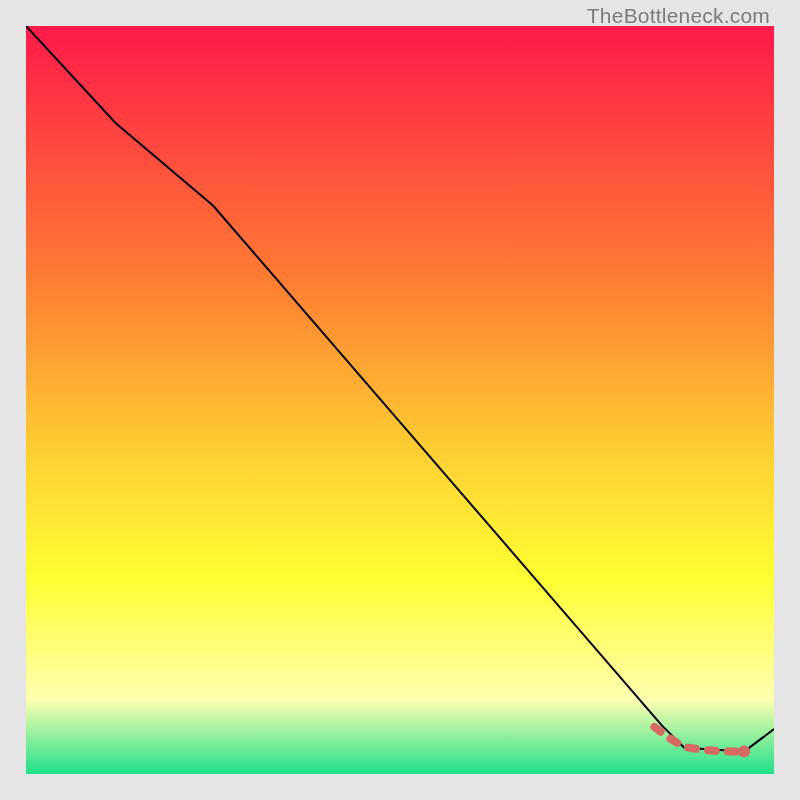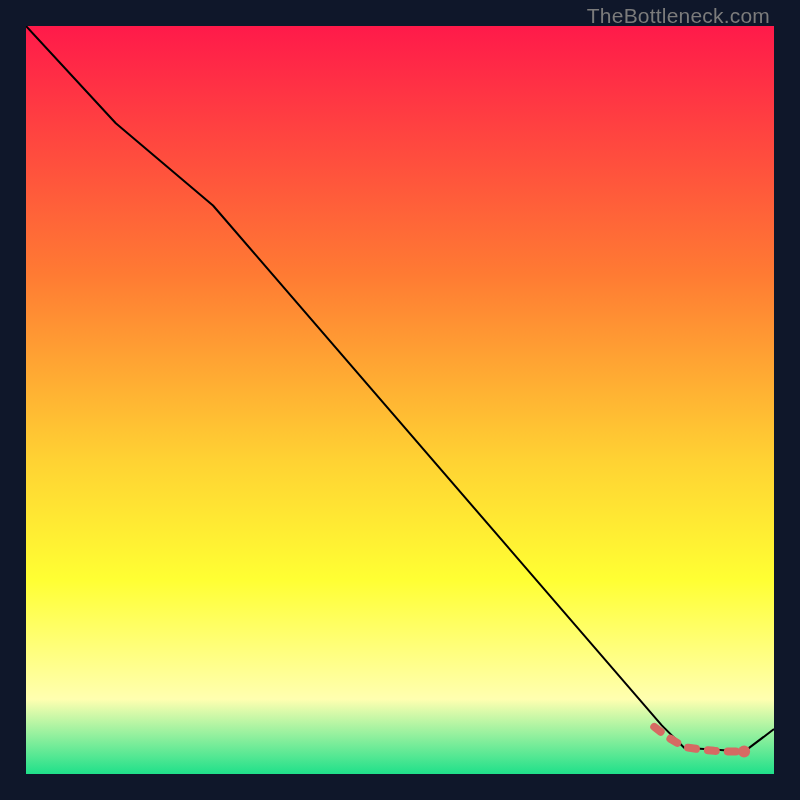--- a/index.html
+++ b/index.html
@@ -8,21 +8,21 @@
     width: 800px;
     height: 800px;
     background: #000;
     overflow: hidden;
     font-family: Arial, Helvetica, sans-serif;
   }
   .stage {
     position: relative;
     width: 800px;
     height: 800px;
-    background: #0f172a;
+    background: #e5e5e5;
   }
   .plot-area {
     position: absolute;
     left: 26px;
     top: 26px;
     width: 748px;
     height: 748px;
     overflow: hidden;
   }
   .gradient {

